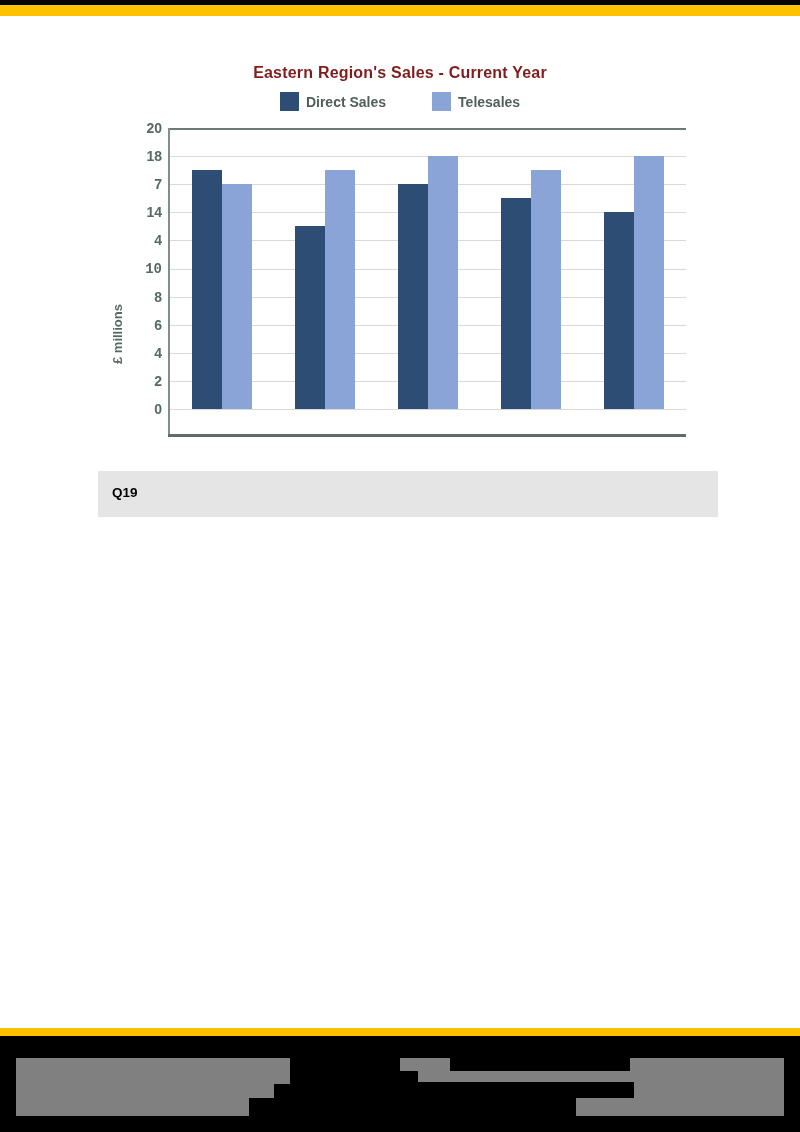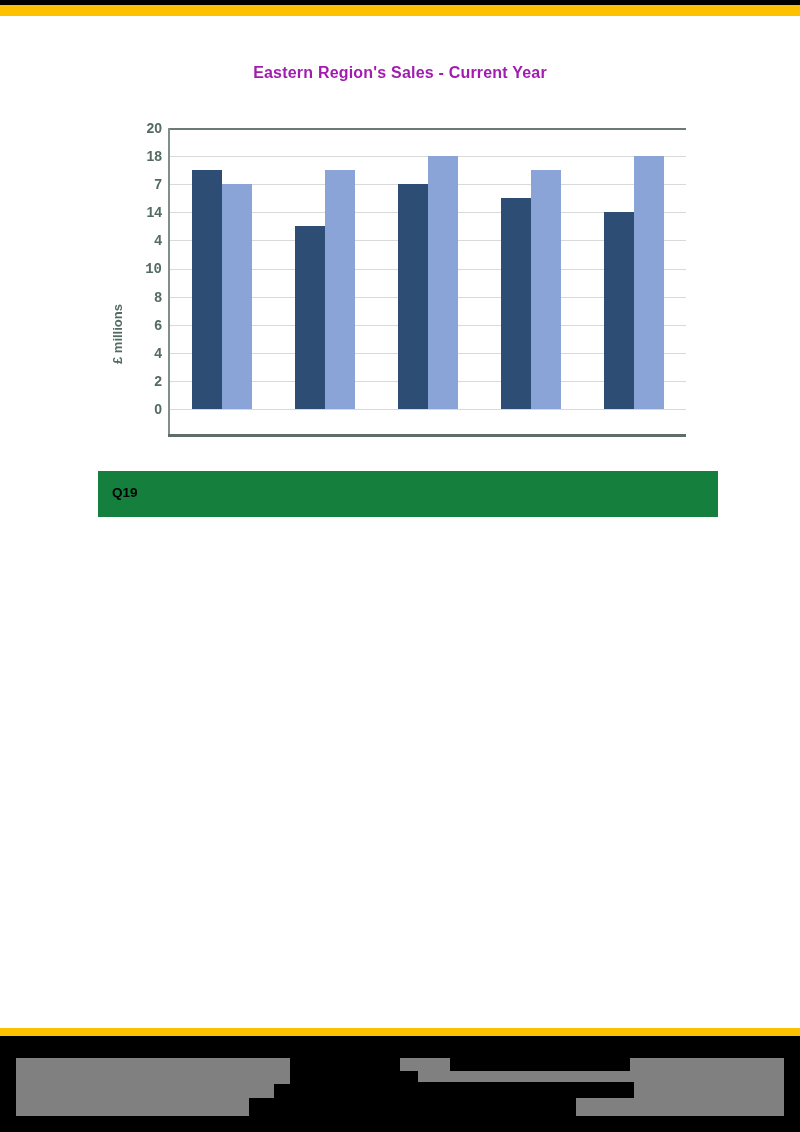--- a/index.html
+++ b/index.html
@@ -10,21 +10,21 @@
   }
   .top-rule{position:absolute;left:0;top:5px;width:800px;height:11px;background:#fec100;}
   .bottom-rule{position:absolute;left:0;top:1028px;width:800px;height:8px;background:#fec100;}
 
   .page{position:absolute;left:0;top:16px;width:800px;height:1012px;background:#ffffff;}
 
   
   .chart-wrap{position:absolute;left:0;top:28px;width:800px;height:400px;}
   .chart-title{
     position:absolute;left:0;top:20px;width:800px;text-align:center;
-    font-size:16px;font-weight:bold;color:#a21caf;letter-spacing:.2px;
+    font-size:16px;font-weight:bold;color:#7f1d1d;letter-spacing:.2px;
   }
   .legend{
     position:absolute;left:0;top:48px;width:800px;
     display:flex;justify-content:center;align-items:center;gap:46px;
   }
   .legend-item{display:flex;align-items:center;gap:7px;}
   .legend-swatch{width:19px;height:19px;display:block;}
   .legend-label{font-size:14px;font-weight:bold;color:#4f5f5a;}
 
   .plot{
@@ -54,21 +54,21 @@
 
   .xlabels{position:absolute;left:168px;top:396px;width:516px;height:24px;}
   .xlabel{
     position:absolute;transform:translateX(-50%);
     font-size:14px;font-weight:bold;color:#51665f;white-space:nowrap;
   }
 
   
   .qbox{
     position:absolute;left:98px;top:455px;width:620px;
-    background:#15803d;padding:12px 14px 14px 14px;box-sizing:border-box;
+    background:#e5e5e5;padding:12px 14px 14px 14px;box-sizing:border-box;
     display:flex;gap:10px;
   }
   .qnum{font-size:13.5px;font-weight:bold;color:#000;flex:0 0 auto;line-height:1.45;}
   .qtext{font-size:13.5px;color:#000;line-height:1.45;}
 
   
   .footer{position:absolute;left:0;top:1036px;width:800px;height:96px;background:#000;}
   .redact{position:absolute;background:#808080;}
 </style>
 </head>
@@ -76,20 +76,30 @@
 
 <div class="top-rule"></div>
 <div class="bottom-rule"></div>
 
 <div class="page">
 
   <div class="chart-wrap">
 
     <div class="chart-title">Eastern Region's Sales - Current Year</div>
 
+    <div class="legend">
+      <div class="legend-item">
+        <span class="legend-swatch" style="background:#2e4d75"></span>
+        <span class="legend-label">Direct Sales</span>
+      </div>
+      <div class="legend-item">
+        <span class="legend-swatch" style="background:#8ba4d8"></span>
+        <span class="legend-label">Telesales</span>
+      </div>
+    </div>
 
     <div class="ylabels">
       <span class="yaxis-title">£ millions</span>
     <span class="ylabel" style="top: 0px;">20</span>
         <span class="ylabel" style="top: 28.1px;">18</span>
         <span class="ylabel" style="top: 56.2px;">7</span>
         <span class="ylabel" style="top: 84.3px; margin-left: 32px;">14</span>
         <span class="ylabel" style="top: 112.4px;">4</span>
         <span class="ylabel" style="top: 140.5px; font-family: Liberation Mono, monospace;">10</span>
         <span class="ylabel" style="top: 168.6px;">8</span>

